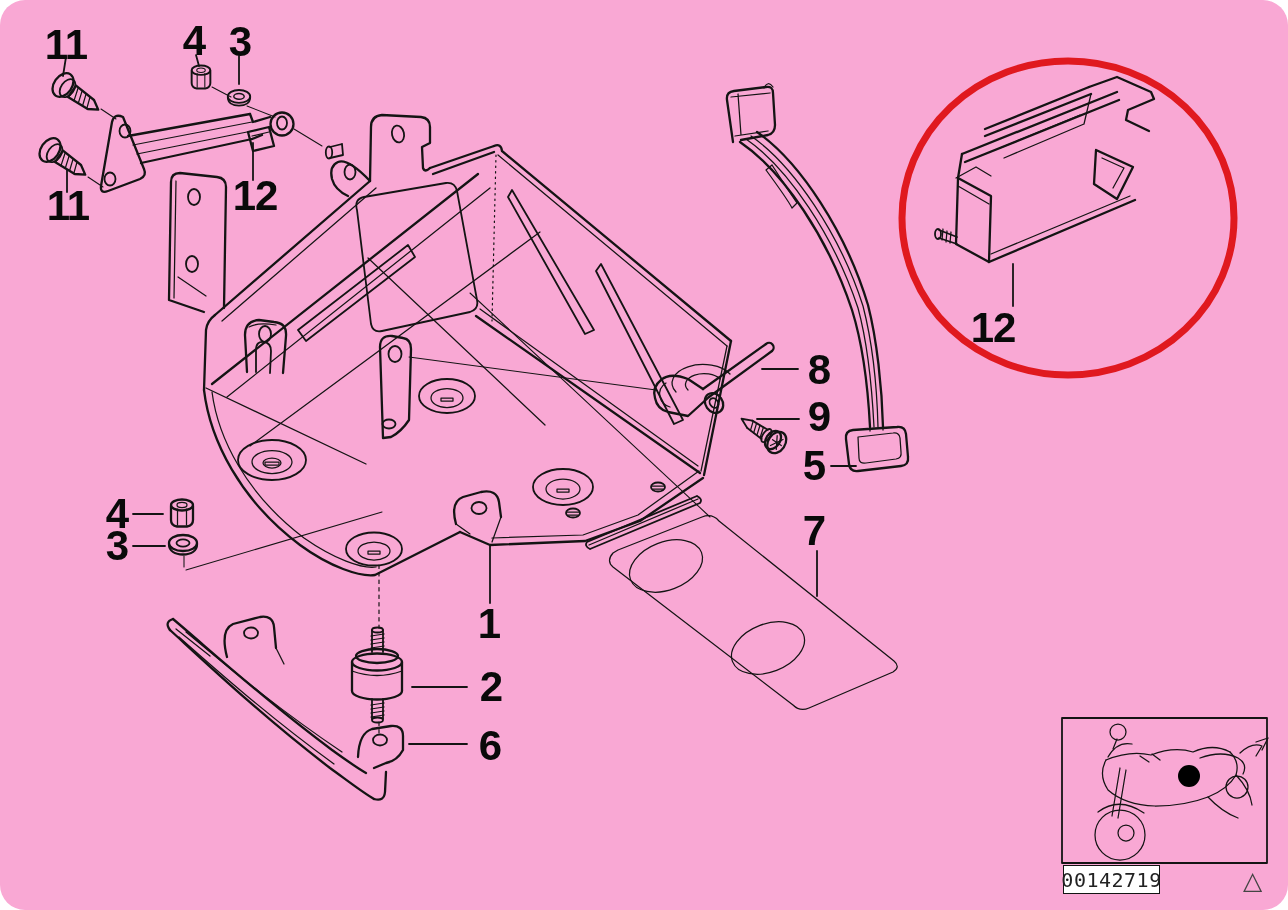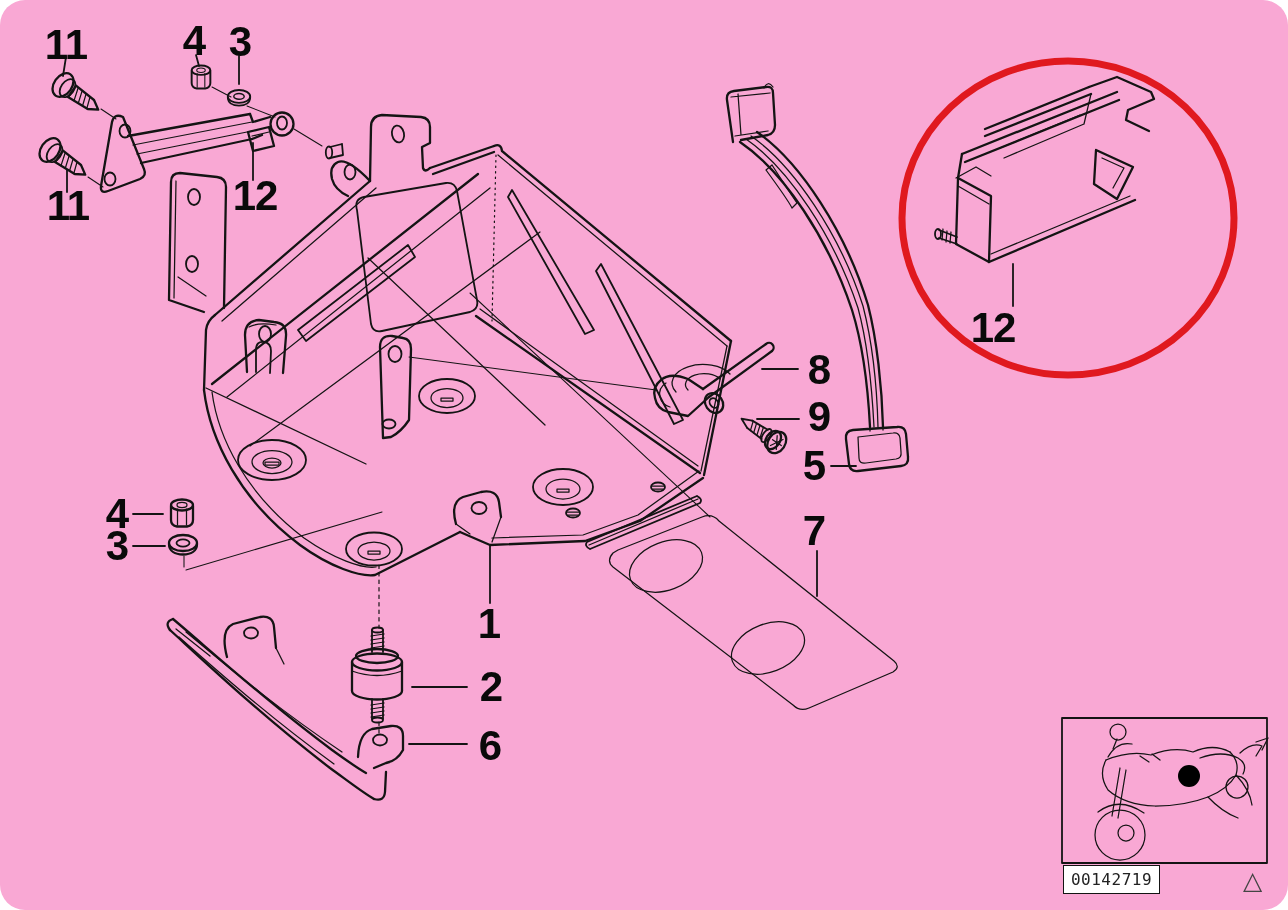--- a/index.html
+++ b/index.html
@@ -11,21 +11,21 @@
   .w2{stroke-width:2.3px;}
   .w15{stroke-width:1.8px;}
   .w1{stroke-width:1.25px;}
   .thin{stroke-width:1.05px;}
   .dash{stroke-width:1.2px;stroke-dasharray:3.5 4;}
   .dot{stroke-width:1.2px;stroke-dasharray:1.5 4;}
   .callout{position:absolute;transform:translate(-50%,-50%);font-weight:700;font-size:42px;
            color:#0a0a0a;letter-spacing:-1px;line-height:1;cursor:pointer;user-select:none;}
   .codebox{position:absolute;left:1063px;top:865px;width:95px;height:27px;border:1.6px solid #141414;
            background:#fff;display:flex;align-items:center;justify-content:center;
-           font-family:"DejaVu Sans Mono",monospace;font-size:16px;color:#222;letter-spacing:.5px;}
+           font-family:"DejaVu Sans Mono",monospace;font-size:20px;color:#222;letter-spacing:.5px;}
   .warn{position:absolute;left:1243px;top:868px;font-size:25px;color:#444;line-height:1;
         font-family:"DejaVu Sans",sans-serif;}
 </style>
 </head>
 <body>
 
 <div class="stage">
 
 <svg width="1288" height="910" viewBox="0 0 1288 910">
   <defs>

